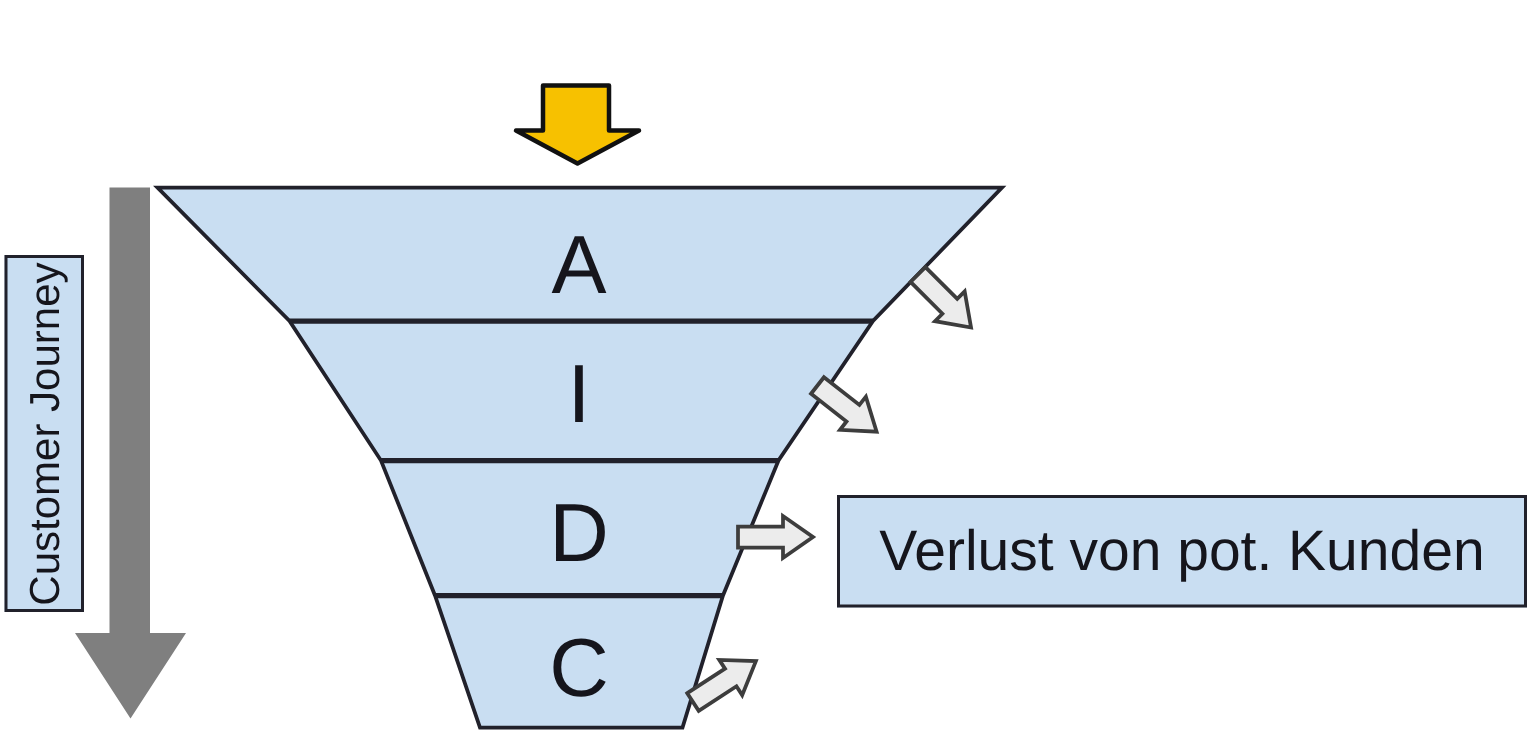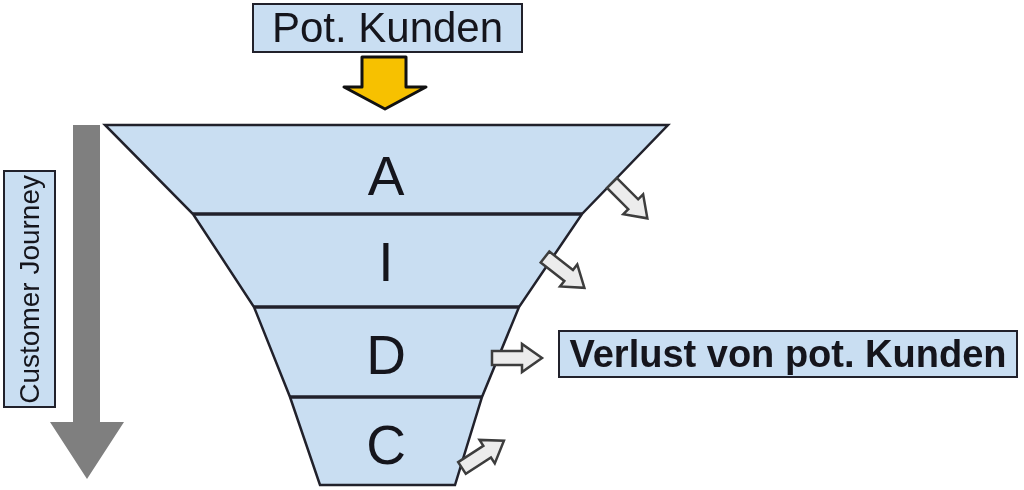--- a/index.html
+++ b/index.html
@@ -28,21 +28,21 @@
     position:absolute;
     display:flex;align-items:center;justify-content:center;
     background:var(--box-fill);
     border:2.5px solid var(--outline);
     color:var(--text);
     box-sizing:border-box;
     white-space:nowrap;
     line-height:1;
   }
   .box-pot{left:252px;top:3px;width:271px;height:50px;font-size:42px;}
-  .box-loss{left:558px;top:330px;width:460px;height:48px;font-size:38px;font-weight:bold;}
+  .box-loss{left:558px;top:330px;width:460px;height:75px;font-size:38px;}
   .box-journey{left:3px;top:170px;width:53px;height:238px;font-size:28px;}
   .box-journey span{
     writing-mode:vertical-rl;
     transform:rotate(180deg);
     white-space:nowrap;
   }
   .stage-letter{
     position:absolute;
     left:386px;
     transform:translate(-50%,-50%);
@@ -73,23 +73,20 @@
     <line x1="290" y1="397" x2="482" y2="397" style="stroke:var(--outline);stroke-width:3.5"></line>
 
     <g style="fill:var(--escape-fill);stroke:var(--escape-stroke);stroke-width:2.5;stroke-linejoin:miter">
       <path transform="translate(612,183) rotate(45)" d="M0,-7 L30,-7 L30,-14 L50,0 L30,14 L30,7 L0,7 Z"></path>
       <path transform="translate(545,257) rotate(38)" d="M0,-7 L30,-7 L30,-14 L50,0 L30,14 L30,7 L0,7 Z"></path>
       <path transform="translate(492,358) rotate(0)" d="M0,-7 L30,-7 L30,-14 L50,0 L30,14 L30,7 L0,7 Z"></path>
       <path transform="translate(462,468) rotate(-33)" d="M0,-7 L30,-7 L30,-14 L50,0 L30,14 L30,7 L0,7 Z"></path>
     </g>
   </svg>
 
-  <div class="box box-pot">
-    <span>Pot. Kunden</span>
-  </div>
 
   <div class="box box-journey">
     <span>Customer Journey</span>
   </div>
 
   <div class="box box-loss">
     <span>Verlust von pot. Kunden</span>
   </div>
 
   <div class="stage-letter stage-a">A</div>

